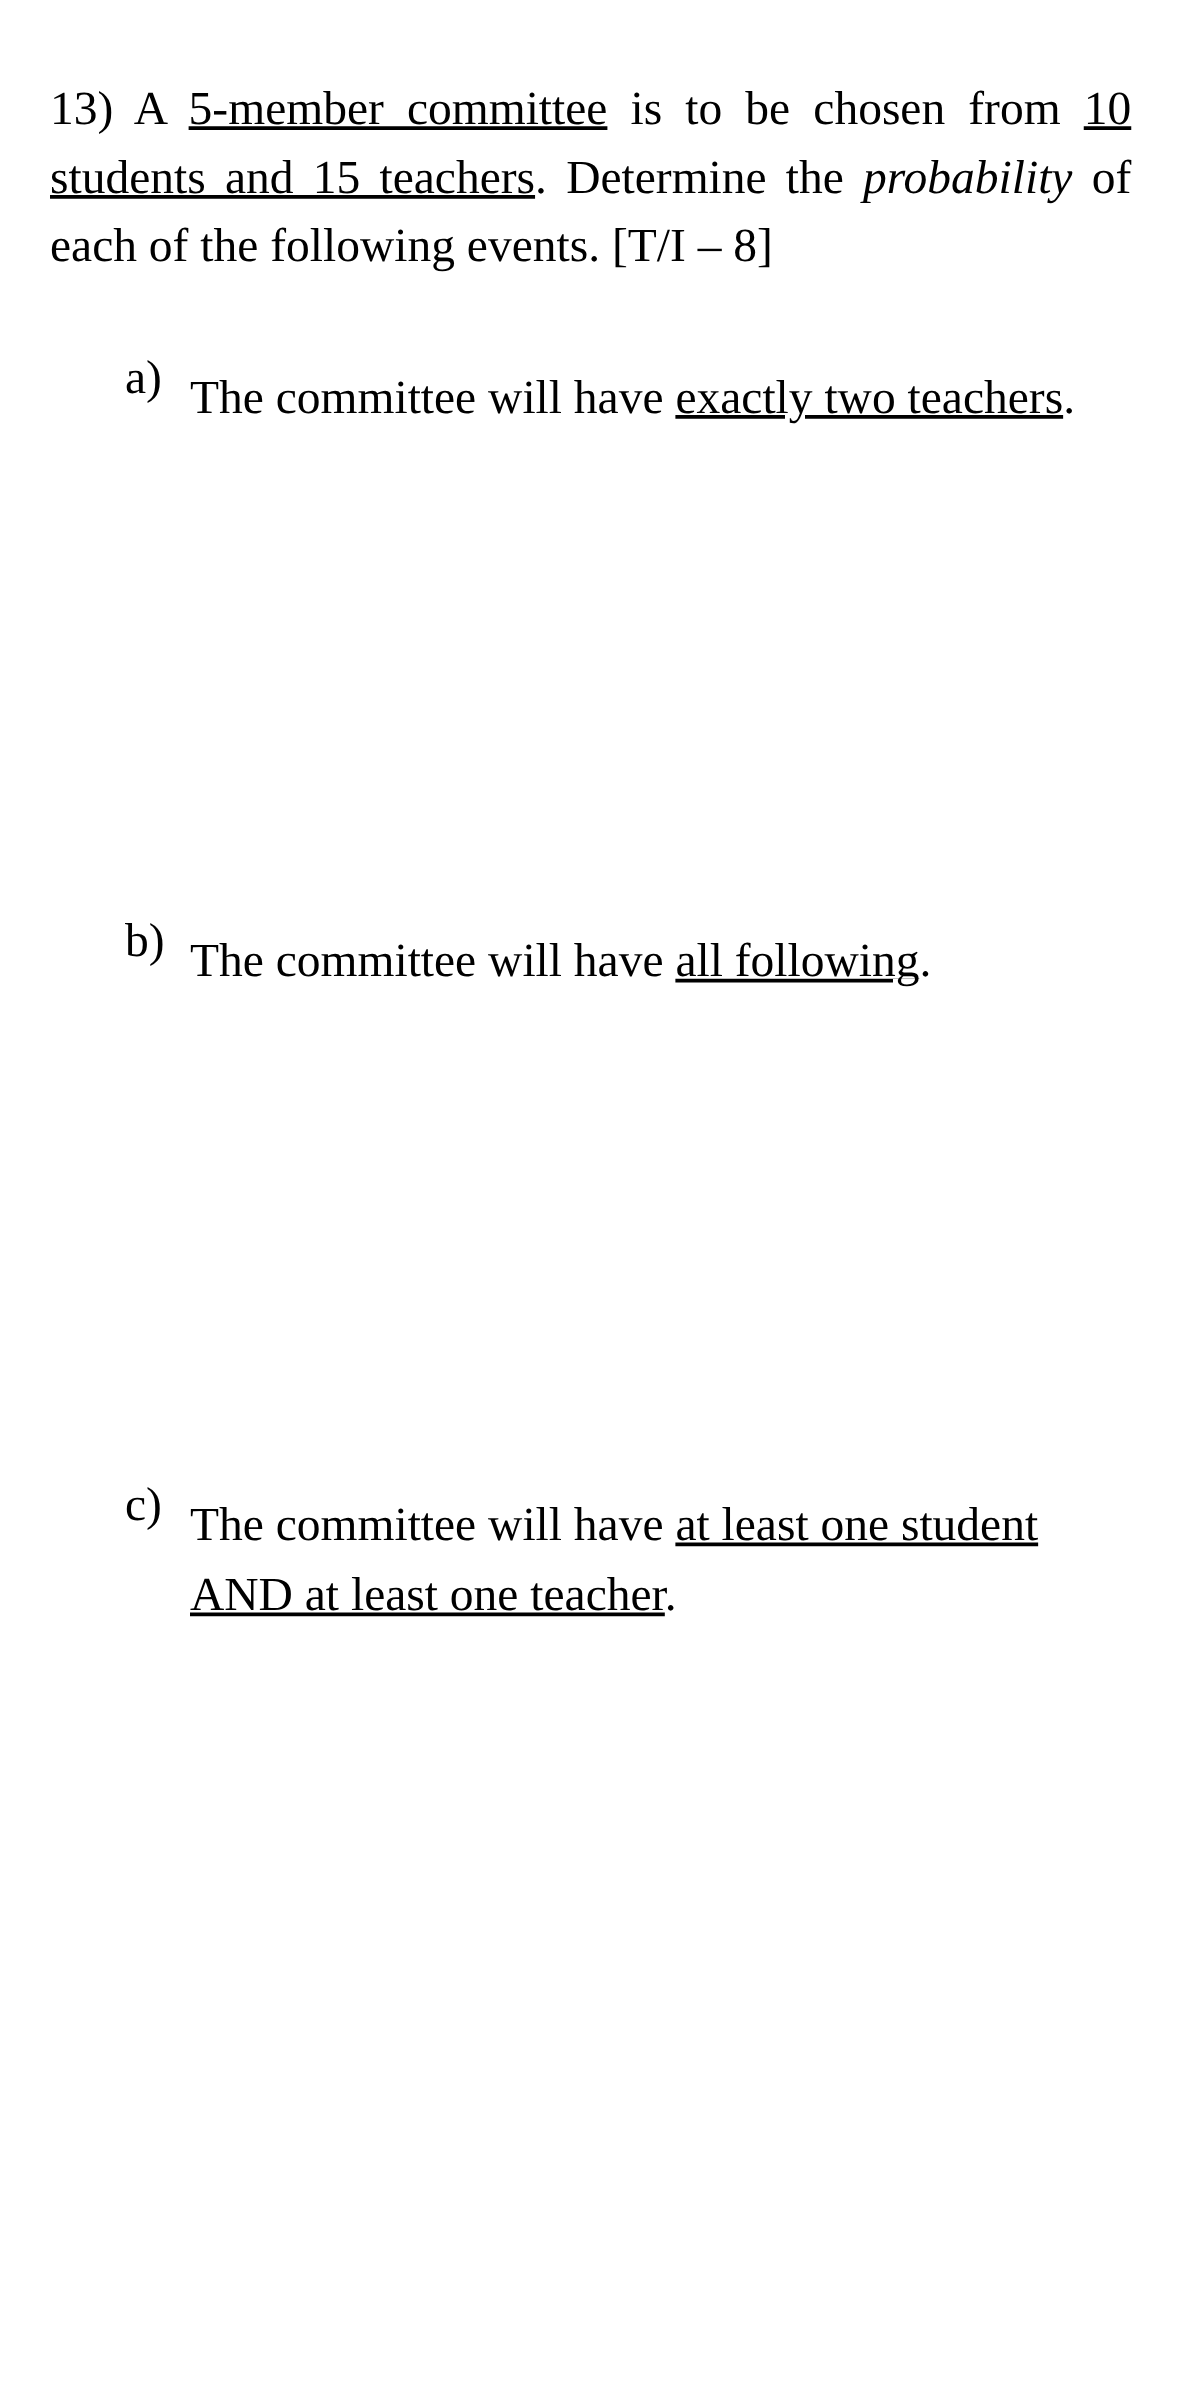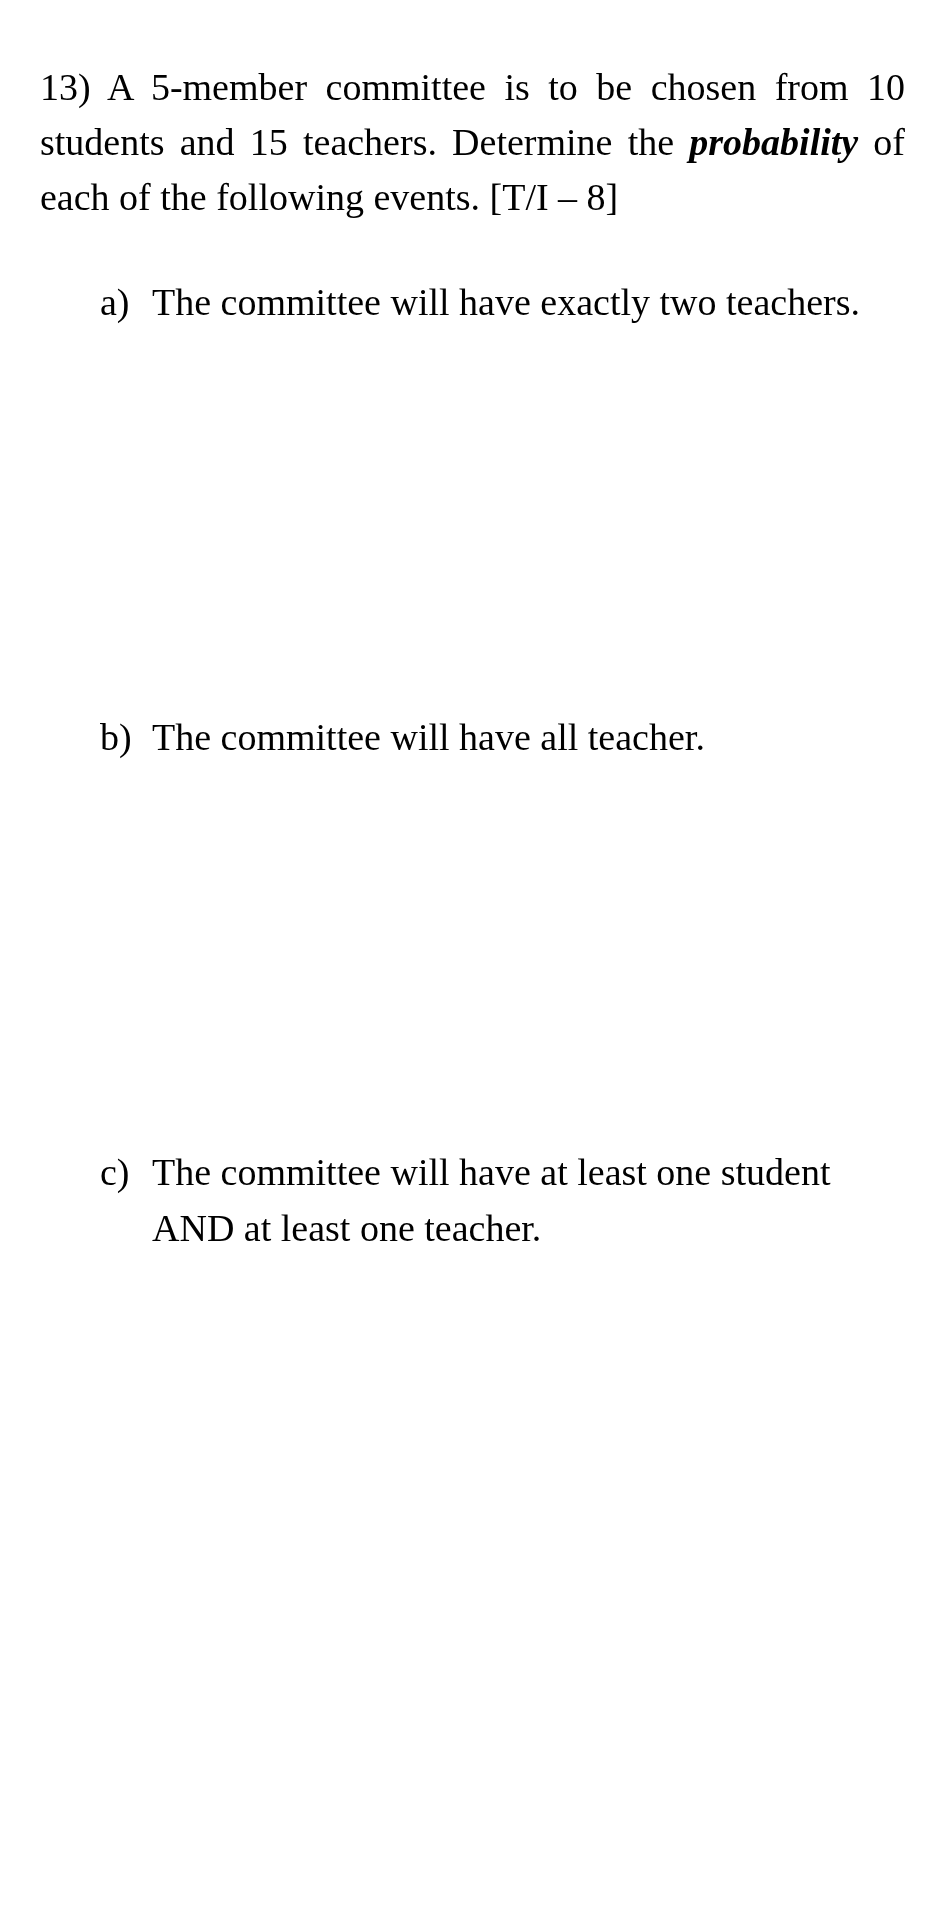--- a/index.html
+++ b/index.html
@@ -18,24 +18,25 @@
       color: #000000;
       padding: 60px 40px 60px 40px;
     }
 
     .intro-paragraph {
       margin-bottom: 50px;
       text-align: justify;
     }
 
     .underline {
+      text-decoration: underline;
     }
 
     .bold-italic {
-      font-weight: bold;
+      font-weight: normal;
       font-style: italic;
     }
 
     .bold {
       font-weight: normal;
     }
 
     .sub-items {
       margin-left: 60px;
     }
@@ -53,20 +54,21 @@
       align-items: flex-start;
       gap: 12px;
     }
 
     .item-letter {
       min-width: 40px;
     }
 
     .item-content {
       flex: 1;
+      margin-top: 16px;
     }
   </style>
 </head>
 <body>
 
 <div>
   <div class="intro-paragraph">
     <span>13)</span>
     <span>A </span><span class="underline">5-member committee</span><span> is to be chosen from </span><span class="underline">10 students and 15 teachers</span><span>. Determine the </span><span class="bold-italic">probability</span><span> of each of the following events. </span><span class="bold">[T/I – 8]</span>
   </div>
@@ -79,21 +81,21 @@
         <div class="item-content">
           <span>The committee will have </span><span class="underline">exactly two teachers</span><span>.</span>
         </div>
       </div>
     </div>
 
     <div class="sub-item-block">
       <div class="sub-item-line">
         <span class="item-letter">b)</span>
         <div class="item-content">
-          <span>The committee will have </span><span class="underline">all teacher</span><span>.</span>
+          <span>The committee will have </span><span class="underline">all following</span><span>.</span>
         </div>
       </div>
     </div>
 
     <div class="sub-item-block">
       <div class="sub-item-line">
         <span class="item-letter">c)</span>
         <div class="item-content">
           <span>The committee will have </span><span class="underline">at least one student AND at least one teacher</span><span>.</span>
         </div>

